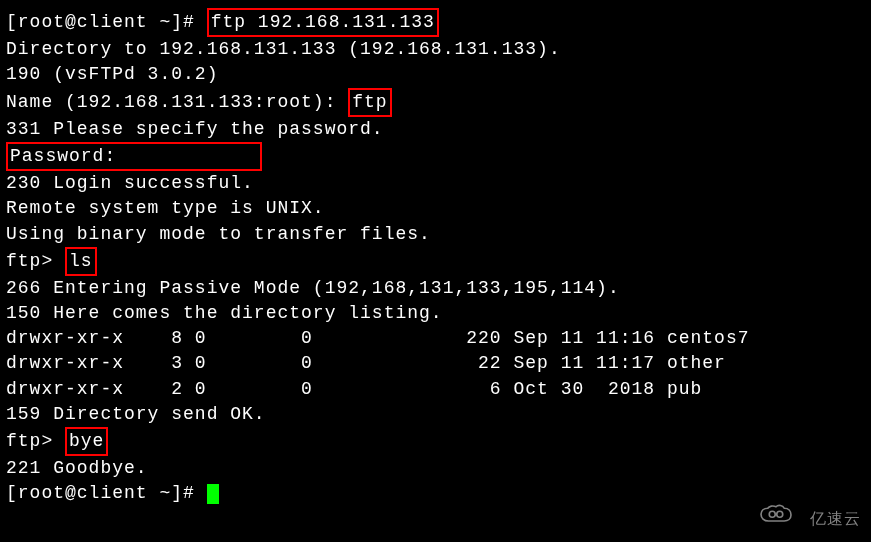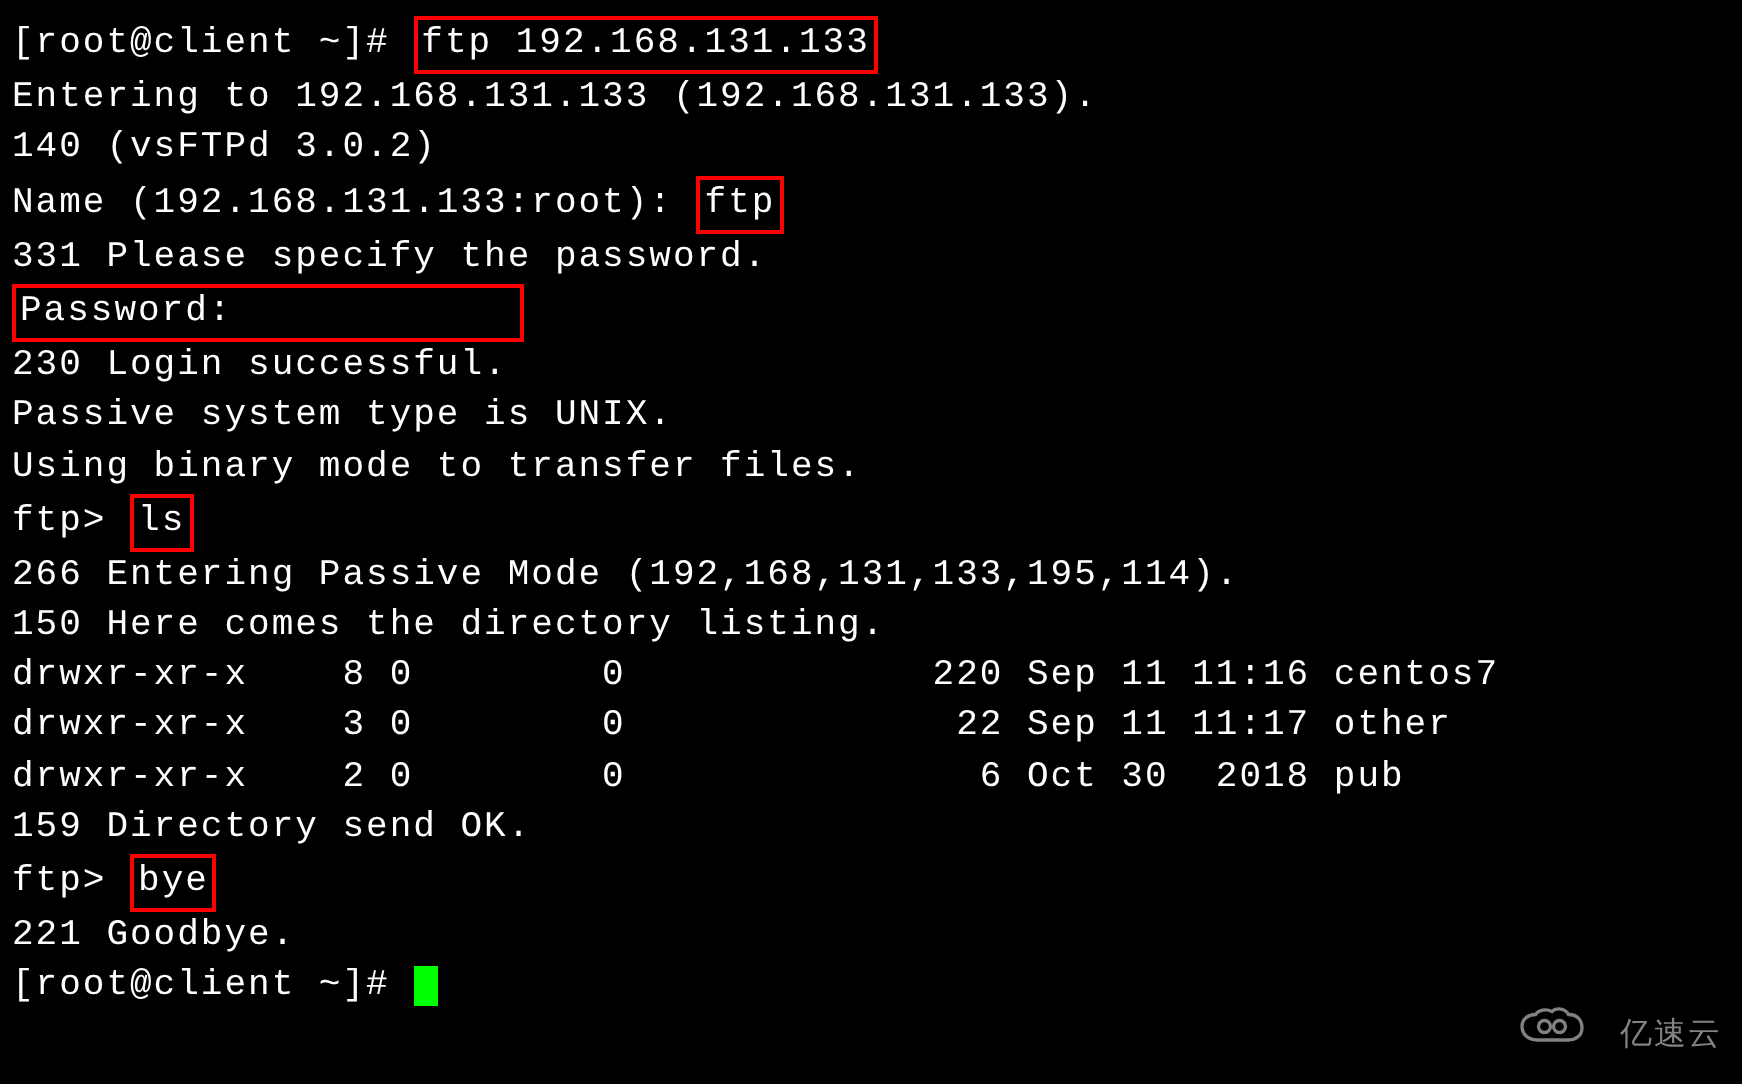--- a/index.html
+++ b/index.html
@@ -50,27 +50,27 @@
     .watermark-text {
       color: #999;
       font-size: 16px;
       font-family: sans-serif;
     }
   </style>
 </head>
 <body>
 
 <div class="line"><span>[root@client ~]# </span><span class="highlight-red">ftp 192.168.131.133</span></div>
-<div class="line">Entering to 192.168.131.133 (192.168.131.133).</div>
-<div class="line">140 (vsFTPd 3.0.2)</div>
+<div class="line">Directory to 192.168.131.133 (192.168.131.133).</div>
+<div class="line">190 (vsFTPd 3.0.2)</div>
 <div class="line"><span>Name (192.168.131.133:root): </span><span class="highlight-red">ftp</span></div>
 <div class="line">331 Please specify the password.</div>
 <div class="line"><span class="highlight-red"><span>Password:</span>            </span></div>
 <div class="line">230 Login successful.</div>
-<div class="line">Passive system type is UNIX.</div>
+<div class="line">Remote system type is UNIX.</div>
 <div class="line">Using binary mode to transfer files.</div>
 <div class="line"><span>ftp&gt; </span><span class="highlight-red">ls</span></div>
 <div class="line">266 Entering Passive Mode (192,168,131,133,195,114).</div>
 <div class="line">150 Here comes the directory listing.</div>
 <div class="line">drwxr-xr-x    8 0        0             220 Sep 11 11:16 centos7</div>
 <div class="line">drwxr-xr-x    3 0        0              22 Sep 11 11:17 other</div>
 <div class="line">drwxr-xr-x    2 0        0               6 Oct 30  2018 pub</div>
 <div class="line">159 Directory send OK.</div>
 <div class="line"><span>ftp&gt; </span><span class="highlight-red">bye</span></div>
 <div class="line">221 Goodbye.</div>

